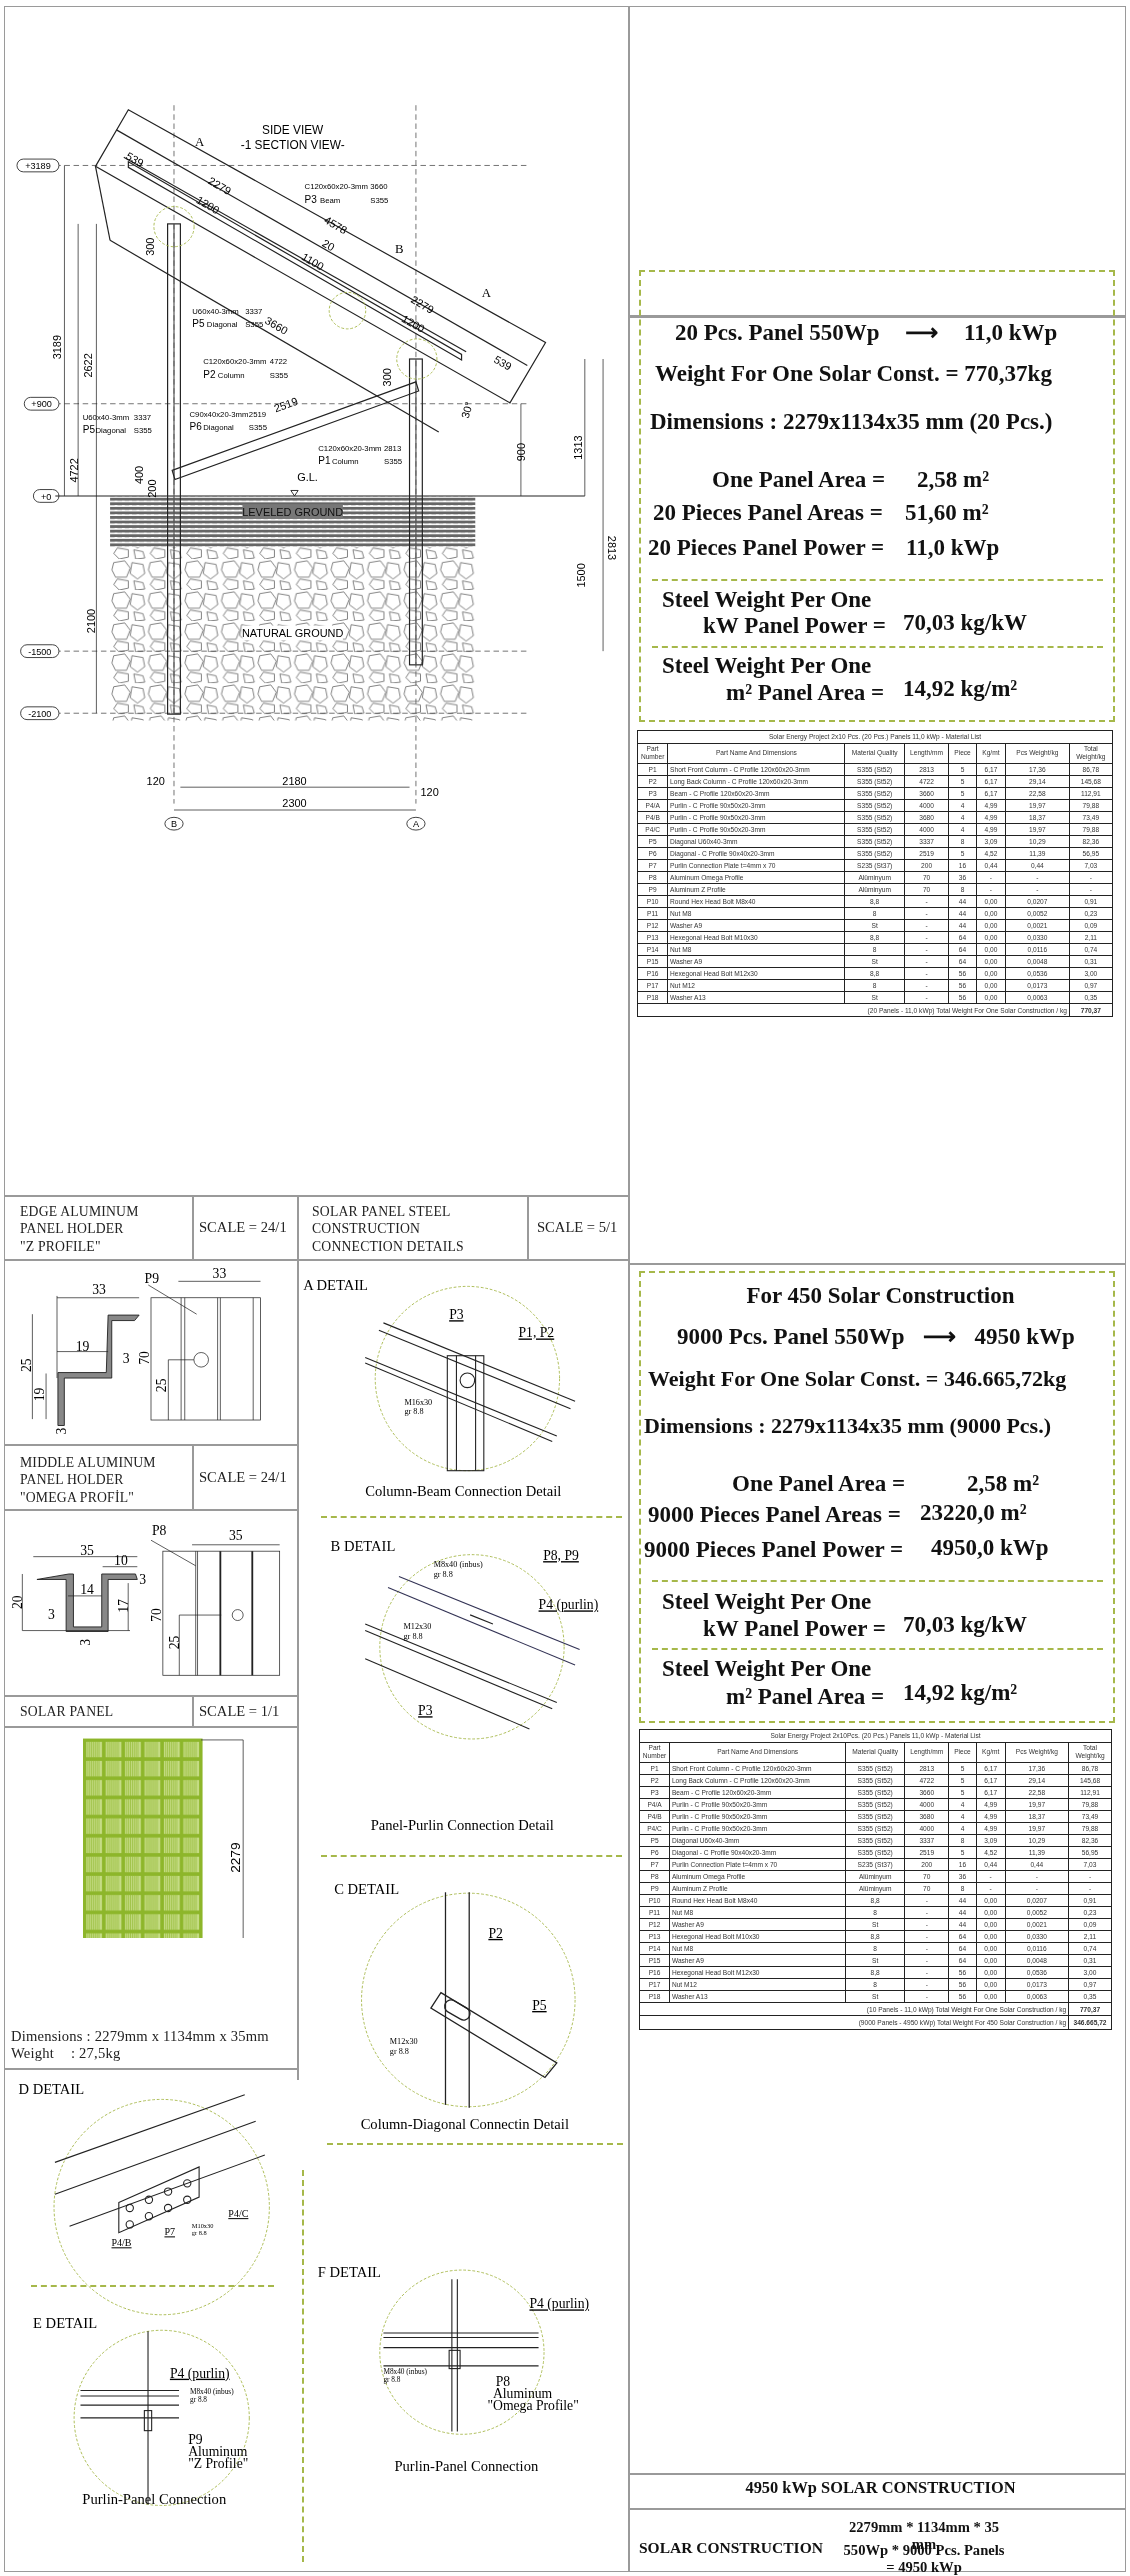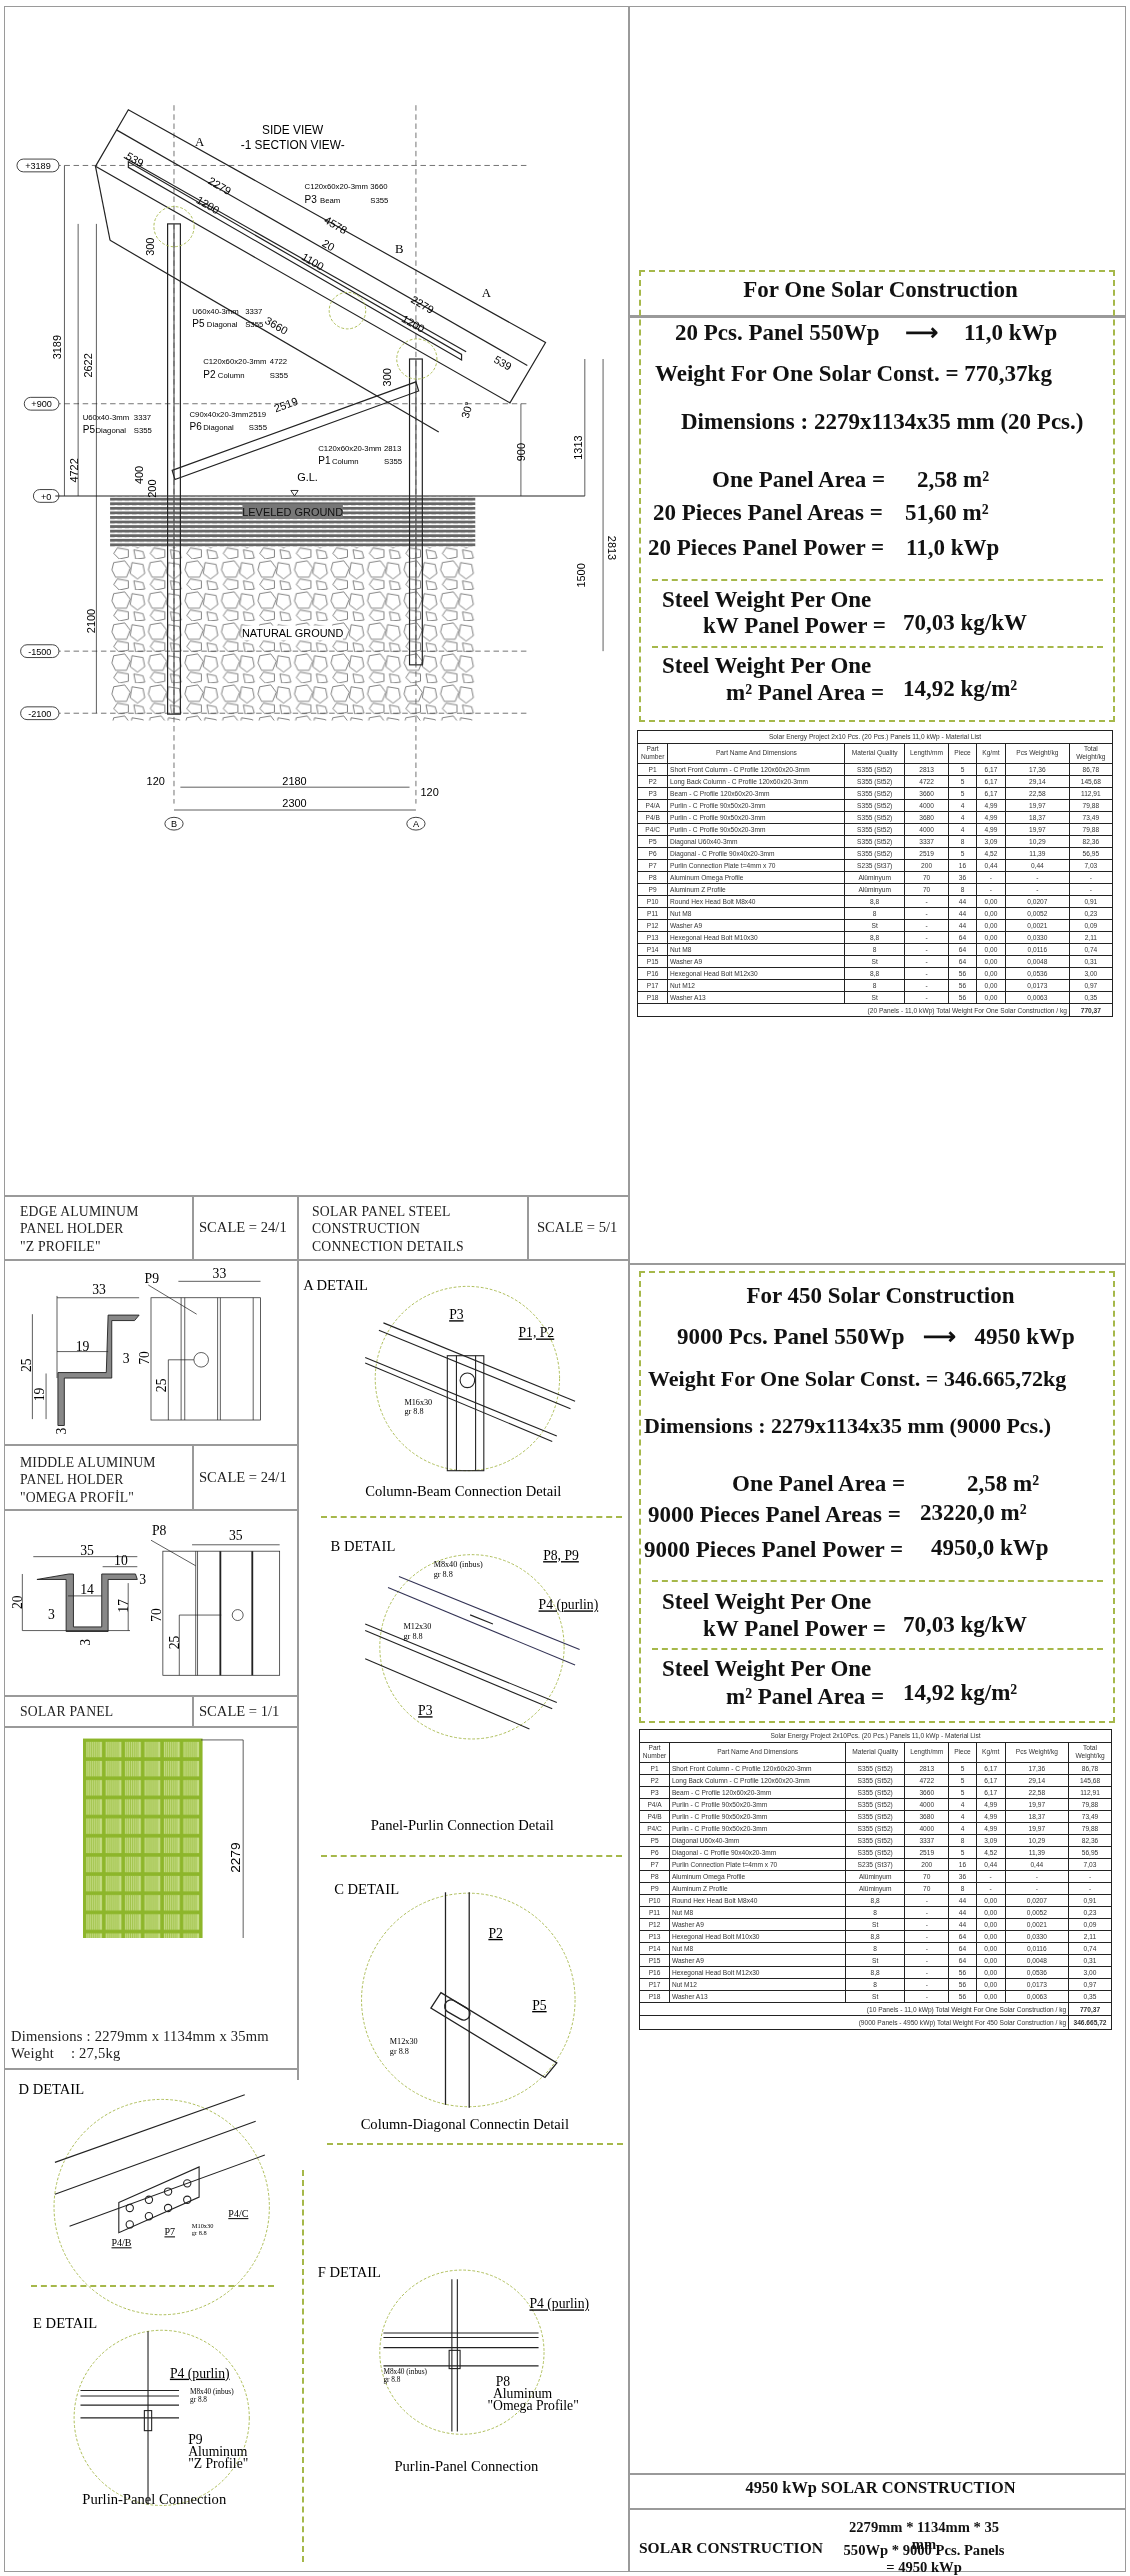--- a/index.html
+++ b/index.html
@@ -208,28 +208,27 @@
       <text x="348" y="508" font-size="11">P1</text>
       <text x="363" y="508">Column</text>
       <text x="420" y="508">S355</text>
     </g>
     <text x="325" y="527" font-size="12">G.L.</text>
     <polygon points="318,537 326,537 322,543" fill="none" stroke="#222"></polygon>
   </svg>
 
   <div class="info" style="left:639px;top:270px;width:476px;height:452px;"></div>
   <div class="hline" style="left:628px;top:316px;width:498px;"></div>
-  <div class="eq" style="left:630px;width:501px;top:277px;text-align:center;font-size:23px;">For One Solar Construction</div>
   <div class="eq" style="left:675px;top:319px;">
     <span>20 Pcs. Panel 550Wp</span>
     <span style="margin:0 20px;">⟶</span>
     <span>11,0 kWp</span>
   </div>
   <div class="eq" style="left:655px;top:361px;">Weight For One Solar Const. = 770,37kg</div>
-  <div class="eq" style="left:650px;top:409px;margin-left:31px;">Dimensions : 2279x1134x35 mm (20 Pcs.)</div>
+  <div class="eq" style="left:650px;top:409px;">Dimensions : 2279x1134x35 mm (20 Pcs.)</div>
 
   <div class="eq" style="left:712px;top:467px;">One Panel Area =</div>
   <div class="eq" style="left:917px;top:467px;">2,58 m²</div>
   <div class="eq" style="left:653px;top:500px;">20 Pieces Panel Areas =</div>
   <div class="eq" style="left:905px;top:500px;">51,60 m²</div>
   <div class="eq" style="left:648px;top:535px;">20 Pieces Panel Power =</div>
   <div class="eq" style="left:906px;top:535px;">11,0 kWp</div>
 
   <div class="green-dash" style="left:652px;top:579px;width:451px;"></div>
   <div class="eq" style="left:662px;top:587px;">Steel Weight Per One</div>

